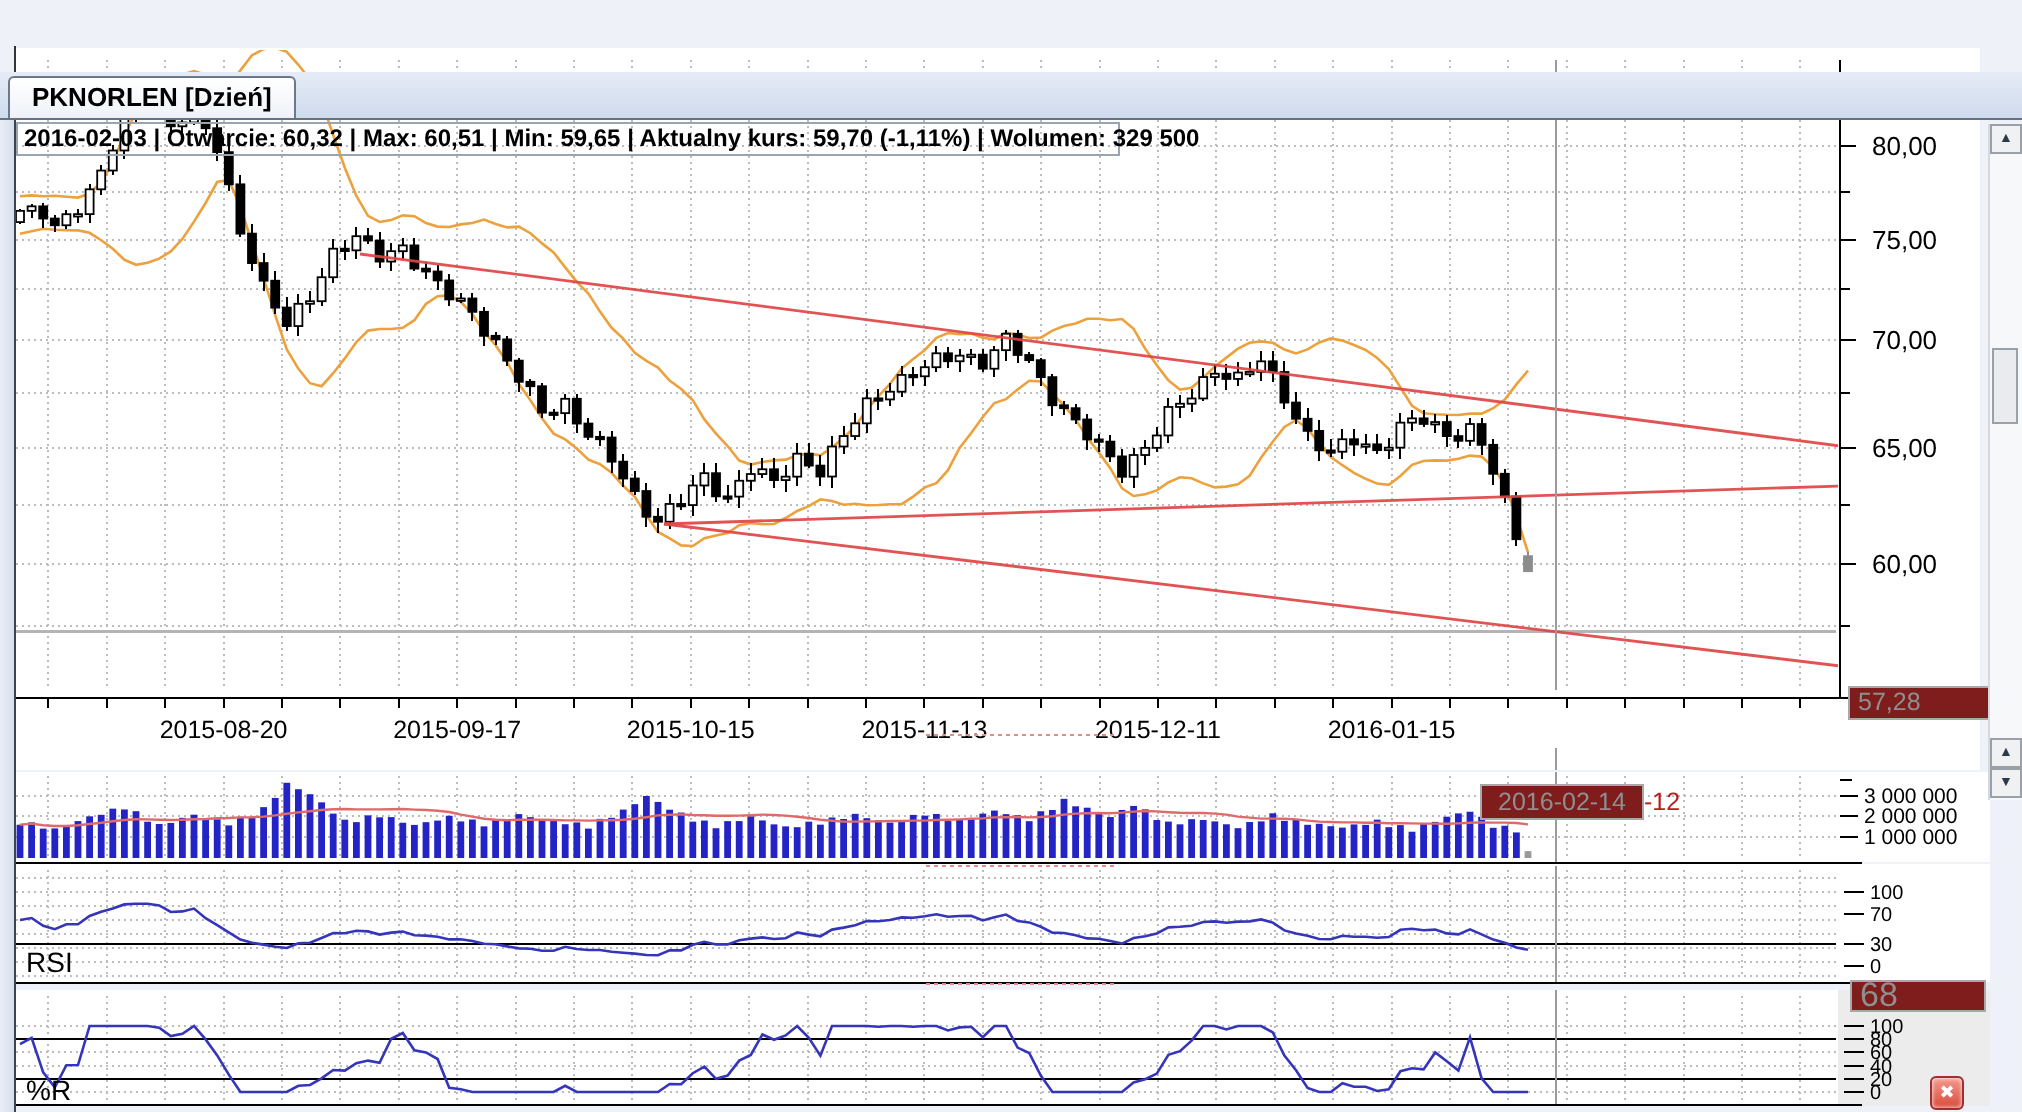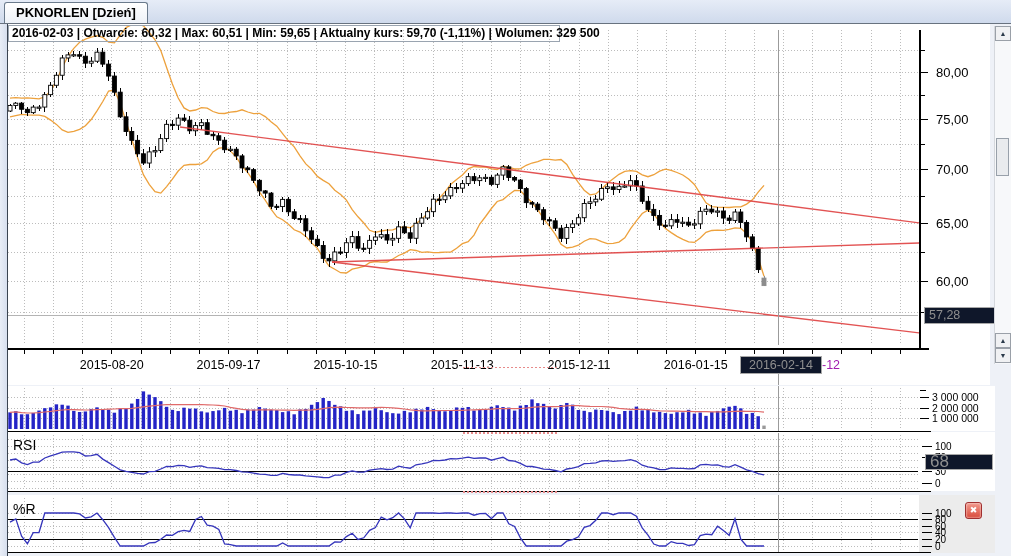--- a/index.html
+++ b/index.html
@@ -1,33 +1,33 @@
 <!DOCTYPE html>
 <html><head>
 <meta charset="utf-8">
 <style>
   html,body{margin:0;padding:0;}
   body{width:1011px;height:556px;position:relative;background:#eef1f7;
        font-family:"Liberation Sans",sans-serif;overflow:hidden;}
   #chart-svg{position:absolute;left:0;top:0;z-index:1;}
   svg text{font-family:"Liberation Sans",sans-serif;}
-  .ovl{position:absolute;z-index:3;}
+  .ovl{position:absolute;z-index:3;margin-top:36px;}
   .tabstrip{left:0;top:0;width:1011px;height:23px;
     background:linear-gradient(#e6ecf7,#cfdaec);border-bottom:1px solid #68727f;}
   .tab{position:absolute;left:4px;top:2px;height:20px;padding:0 11px;
     background:linear-gradient(#ffffff,#eef2f8);
     border:1px solid #6a7a8c;border-bottom:none;border-radius:3px 3px 0 0;
     font-size:13px;font-weight:bold;line-height:20px;color:#000;}
   .infobox{left:8px;top:25px;width:547px;height:15px;
     border:1px solid #9aa4b0;background:transparent;
     font-size:12px;line-height:15px;padding:0 0 0 3px;color:#000;white-space:nowrap;font-weight:bold;}
-  .graybox{background:#0f172a;border:1px solid #a8a8a8;color:#8f8f8f;overflow:hidden;}
+  .graybox{background:#7f1d1d;border:1px solid #a8a8a8;color:#8f8f8f;overflow:hidden;}
   .datebox{left:740px;top:356px;width:80px;height:16px;font-size:12.5px;
     line-height:16px;text-align:center;}
-  .datesuffix{left:822px;top:358px;font-size:12.5px;color:#a21caf;}
+  .datesuffix{left:822px;top:358px;font-size:12.5px;color:#b91c1c;}
   .pricebox{left:924px;top:307px;width:69px;height:15px;font-size:12.5px;
     line-height:15px;padding-left:4px;}
   .rsibox{left:925px;top:454px;width:62px;height:14px;font-size:17px;
     line-height:14px;padding-left:4px;}
   .paneltag{font-size:14px;color:#000;}
   .closebtn{left:965px;top:502px;width:15px;height:15px;border:1px solid #a03030;
     border-radius:3px;background:linear-gradient(#f29a8e,#d94b3b);
     color:#fff;font-size:9px;line-height:14px;text-align:center;cursor:default;
     box-shadow:inset 0 0 2px #fff;}
   .sb-track{left:994px;top:26px;width:16px;height:338px;background:#f7f8fa;

